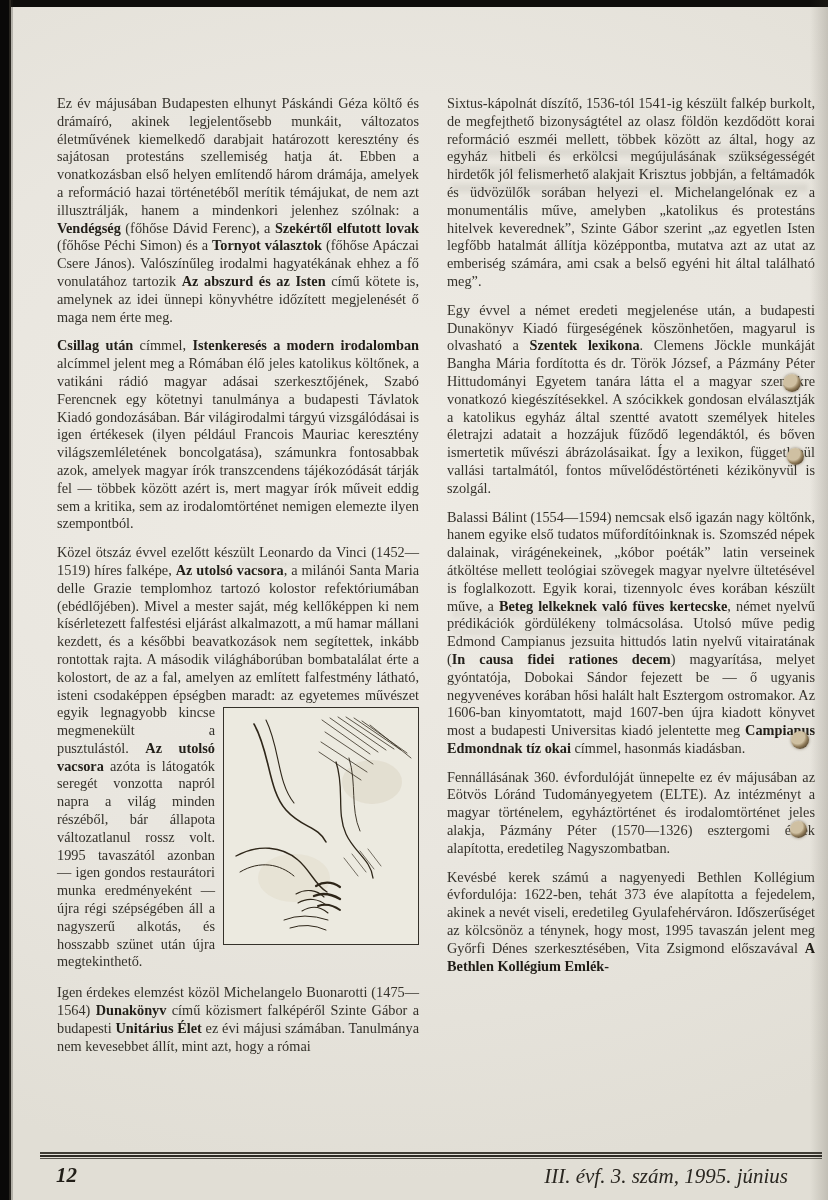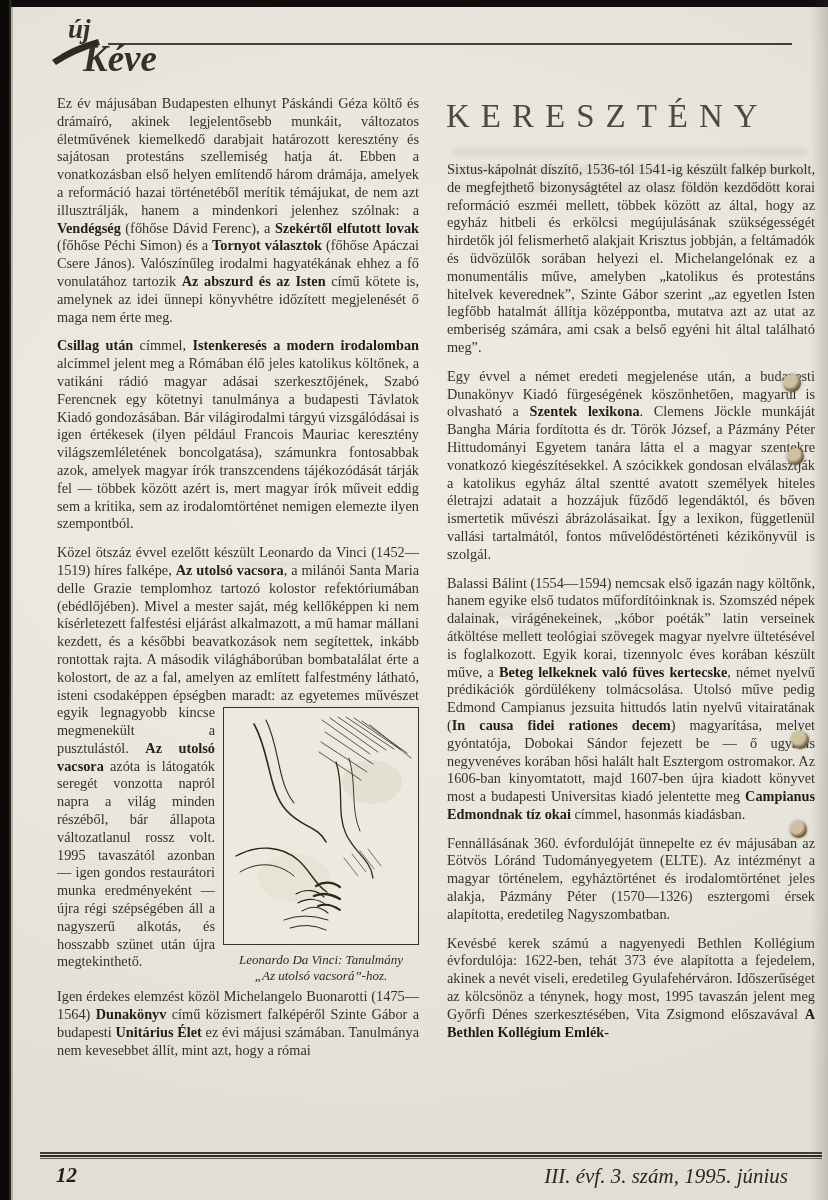--- a/index.html
+++ b/index.html
@@ -59,28 +59,20 @@
 <div class="page">
 
   <div class="edge-top"></div>
   <div class="edge-left"></div>
   <div class="edge-right"></div>
 
   <div class="ghost" style="left:452px;top:148px;width:356px;height:50px;"></div>
   <div class="ghost" style="left:452px;top:610px;width:210px;height:26px;opacity:.8;"></div>
   <div class="ghost" style="left:240px;top:560px;width:170px;height:18px;opacity:.7;"></div>
 
-  <div class="masthead">
-    <div class="masthead-rule"></div>
-    <svg class="logo-svg" width="210" height="66" viewBox="0 0 210 66">
-      <path d="M2 48 Q22 34 48 27 L50 33 Q24 41 6 53 Z" fill="#2d2a23"></path>
-      <text x="18" y="26" font-family="Liberation Serif, DejaVu Serif, serif" font-style="italic" font-weight="bold" font-size="27" fill="#34312a">új</text>
-      <text x="33" y="59" font-family="Liberation Serif, DejaVu Serif, serif" font-style="italic" font-weight="bold" font-size="37" fill="#34312a">Kéve</text>
-    </svg>
-  </div>
 
   <div class="col col-left">
     <p class="body"><span>Ez év májusában Budapesten elhunyt Páskándi Géza költő és drámaíró, akinek legjelentősebb munkáit, változatos életművének kiemelkedő darabjait határozott keresztény és sajátosan protestáns szellemiség hatja át. Ebben a vonatkozásban első helyen említendő három drámája, amelyek a reformáció hazai történetéből merítik témájukat, de nem azt illusztrálják, hanem a mindenkori jelenhez szólnak: a </span><b>Vendégség</b><span> (főhőse Dávid Ferenc), a </span><b>Szekértől elfutott lovak</b><span> (főhőse Péchi Simon) és a </span><b>Tornyot választok</b><span> (főhőse Apáczai Csere János). Valószínűleg irodalmi hagyatékának ehhez a fő vonulatához tartozik </span><b>Az abszurd és az Isten</b><span> című kötete is, amelynek az idei ünnepi könyvhétre időzített megjelenését ő maga nem érte meg.</span></p>
     <p class="body"><b>Csillag után</b><span> címmel, </span><b>Istenkeresés a modern irodalomban</b><span> alcímmel jelent meg a Rómában élő jeles katolikus költőnek, a vatikáni rádió magyar adásai szerkesztőjének, Szabó Ferencnek egy kötetnyi tanulmánya a budapesti Távlatok Kiadó gondozásában. Bár világirodalmi tárgyú vizsgálódásai is igen értékesek (ilyen például Francois Mauriac keresztény világszemléletének boncolgatása), számunkra fontosabbak azok, amelyek magyar írók transzcendens tájékozódását tárják fel — többek között azért is, mert magyar írók műveit eddig sem a kritika, sem az irodalomtörténet nemigen elemezte ilyen szempontból.</span></p>
     <p class="body"><span><span>Közel ötszáz évvel ezelőtt készült Leonardo da Vinci (1452—1519) híres falképe, </span><b>Az utolsó vacsora</b><span>, a milánói Santa Maria delle Grazie templomhoz tartozó kolostor refektóriumában (ebédlőjében). Mivel a mester saját, még kellőképpen ki nem kísérletezett falfestési eljárást alkalmazott, a mű hamar mállani kezdett, és a későbbi beavatkozások nem segítettek, inkább rontottak rajta. A második világháborúban bombatalálat érte a kolostort, de az a fal, amelyen az említett falfestmény látható, isteni csodaképpen épségben maradt: az egyetemes művészet </span></span><span class="figure" style="display:block;">
         <span class="sketch-frame" style="display:block;">
           <svg width="193" height="235" viewBox="0 0 193 235">
             <ellipse cx="148" cy="74" rx="30" ry="22" fill="#ddd6c4" opacity="0.55"></ellipse>
             <ellipse cx="70" cy="170" rx="36" ry="24" fill="#e2dcc9" opacity="0.5"></ellipse>
             <g stroke="#2e2619" fill="none" stroke-linecap="round">
@@ -93,30 +85,25 @@
               <path stroke-width="1.0" d="M16 164 C36 152 56 156 70 168"></path>
               <path stroke-width="1.1" d="M72 186 C82 180 93 182 100 189 M74 195 C84 189 95 191 102 197 M78 203 C88 197 97 199 104 205"></path>
               <path stroke-width="0.8" opacity="0.8" d="M120 150 l14 18 M128 146 l14 18 M136 143 l14 18 M144 141 l13 17"></path>
               <path stroke-width="2.2" d="M92 178 q12 -7 24 1"></path>
               <path stroke-width="2.4" d="M90 188 q12 -5 26 3"></path>
               <path stroke-width="2.0" d="M94 198 q11 -4 22 4"></path>
               <path stroke-width="1.0" d="M60 212 q20 -8 44 0 M66 220 q18 -6 36 2"></path>
             </g>
           </svg>
         </span>
-        <span class="figcaption" style="display:block;">
-          <span style="display:block;">Leonardo Da Vinci: Tanulmány</span>
-          <span style="display:block;">„Az utolsó vacsorá”-hoz.</span>
-        </span>
       </span><span><span>egyik legnagyobb kincse megmenekült a pusztulástól. </span><b>Az utolsó vacsora</b><span> azóta is látogatók seregét vonzotta napról napra a világ minden részéből, bár állapota változatlanul rossz volt. 1995 tavaszától azonban — igen gondos restaurátori munka eredményeként — újra régi szépségében áll a nagyszerű alkotás, és hosszabb szünet után újra megtekinthető.</span></span></p>
     <p class="body clear"><span>Igen érdekes elemzést közöl Michelangelo Buonarotti (1475—1564) </span><b>Dunakönyv</b><span> című közismert falképéről Szinte Gábor a budapesti </span><b>Unitárius Élet</b><span> ez évi májusi számában. Tanulmánya nem kevesebbet állít, mint azt, hogy a római</span></p>
   </div>
 
   <div class="col col-right">
-    <h1 class="article-title">KERESZTÉNY</h1>
     <p class="body"><span>Sixtus-kápolnát díszítő, 1536-tól 1541-ig készült falkép burkolt, de megfejthető bizonyságtétel az olasz földön kezdődött korai reformáció eszméi mellett, többek között az által, hogy az egyház hitbeli és erkölcsi megújulásának szükségességét hirdetők jól felismerhető alakjait Krisztus jobbján, a feltámadók és üdvözülők sorában helyezi el. Michelangelónak ez a monumentális műve, amelyben „katolikus és protestáns hitelvek keverednek”, Szinte Gábor szerint „az egyetlen Isten legfőbb hatalmát állítja középpontba, mutatva azt az utat az emberiség számára, ami csak a belső egyéni hit által található meg”.</span></p>
     <p class="body"><span>Egy évvel a német eredeti megjelenése után, a budapesti Dunakönyv Kiadó fürgeségének köszönhetően, magyarul is olvasható a </span><b>Szentek lexikona</b><span>. Clemens Jöckle munkáját Bangha Mária fordította és dr. Török József, a Pázmány Péter Hittudományi Egyetem tanára látta el a magyar szentekre vonatkozó kiegészítésekkel. A szócikkek gondosan elválasztják a katolikus egyház által szentté avatott személyek hiteles életrajzi adatait a hozzájuk fűződő legendáktól, és bőven ismertetik művészi ábrázolásaikat. Így a lexikon, függetlenül vallási tartalmától, fontos művelődéstörténeti kézikönyvül is szolgál.</span></p>
     <p class="body"><span>Balassi Bálint (1554—1594) nemcsak első igazán nagy költőnk, hanem egyike első tudatos műfordítóinknak is. Szomszéd népek dalainak, virágénekeinek, „kóbor poéták” latin verseinek átköltése mellett teológiai szövegek magyar nyelvre ültetésével is foglalkozott. Egyik korai, tizennyolc éves korában készült műve, a </span><b>Beteg lelkeknek való füves kertecske</b><span>, német nyelvű prédikációk gördülékeny tolmácsolása. Utolsó műve pedig Edmond Campianus jezsuita hittudós latin nyelvű vitairatának (</span><b>In causa fidei rationes decem</b><span>) magyarítása, melyet gyóntatója, Dobokai Sándor fejezett be — ő ugyanis negyvenéves korában hősi halált halt Esztergom ostromakor. Az 1606-ban kinyomtatott, majd 1607-ben újra kiadott könyvet most a budapesti Universitas kiadó jelentette meg </span><b>Campianus Edmondnak tíz okai</b><span> címmel, hasonmás kiadásban.</span></p>
     <p class="body"><span>Fennállásának 360. évfordulóját ünnepelte ez év májusában az Eötvös Lóránd Tudományegyetem (ELTE). Az intézményt a magyar történelem, egyháztörténet és irodalomtörténet jeles alakja, Pázmány Péter (1570—1326) esztergomi érsek alapította, eredetileg Nagyszombatban.</span></p>
     <p class="body"><span>Kevésbé kerek számú a nagyenyedi Bethlen Kollégium évfordulója: 1622-ben, tehát 373 éve alapította a fejedelem, akinek a nevét viseli, eredetileg Gyulafehérváron. Időszerűséget az kölcsönöz a ténynek, hogy most, 1995 tavaszán jelent meg Győrfi Dénes szerkesztésében, Vita Zsigmond előszavával </span><b>A Bethlen Kollégium Emlék-</b></p>
   </div>
 
   <div class="hole" style="left:783px;top:374px;width:18px;height:18px;"></div>
   <div class="hole" style="left:787px;top:448px;width:17px;height:17px;"></div>
   <div class="hole" style="left:791px;top:731px;width:18px;height:18px;"></div>

